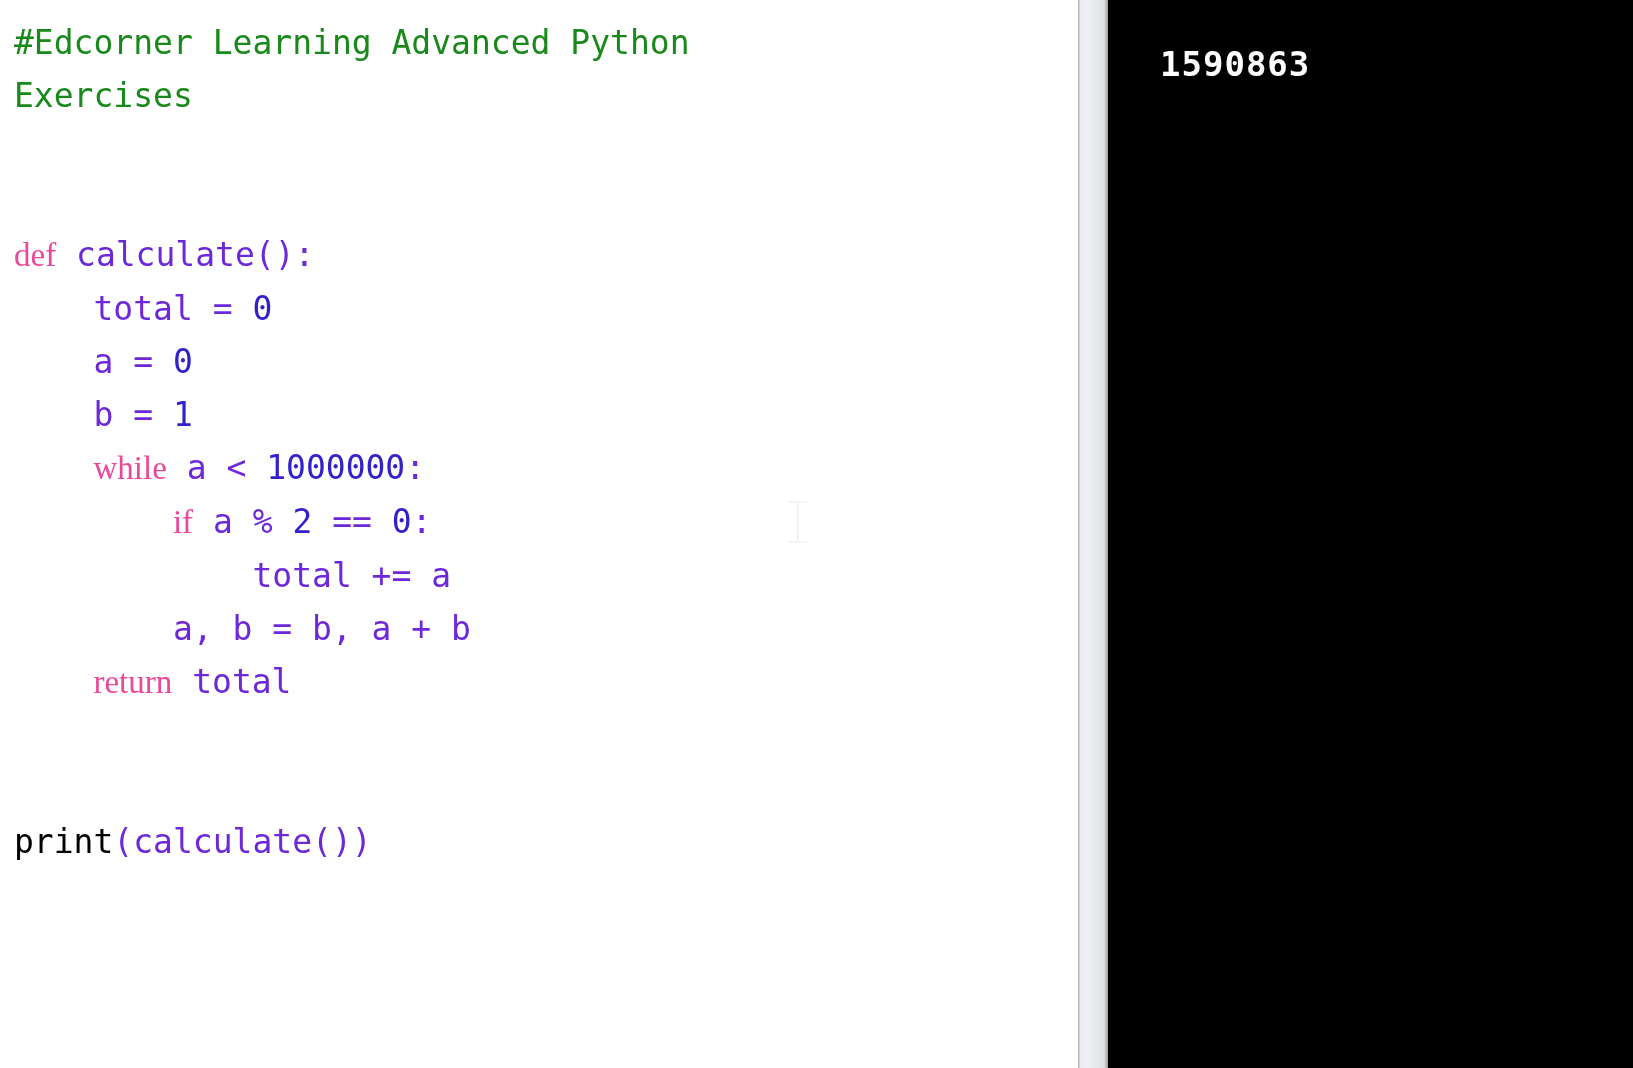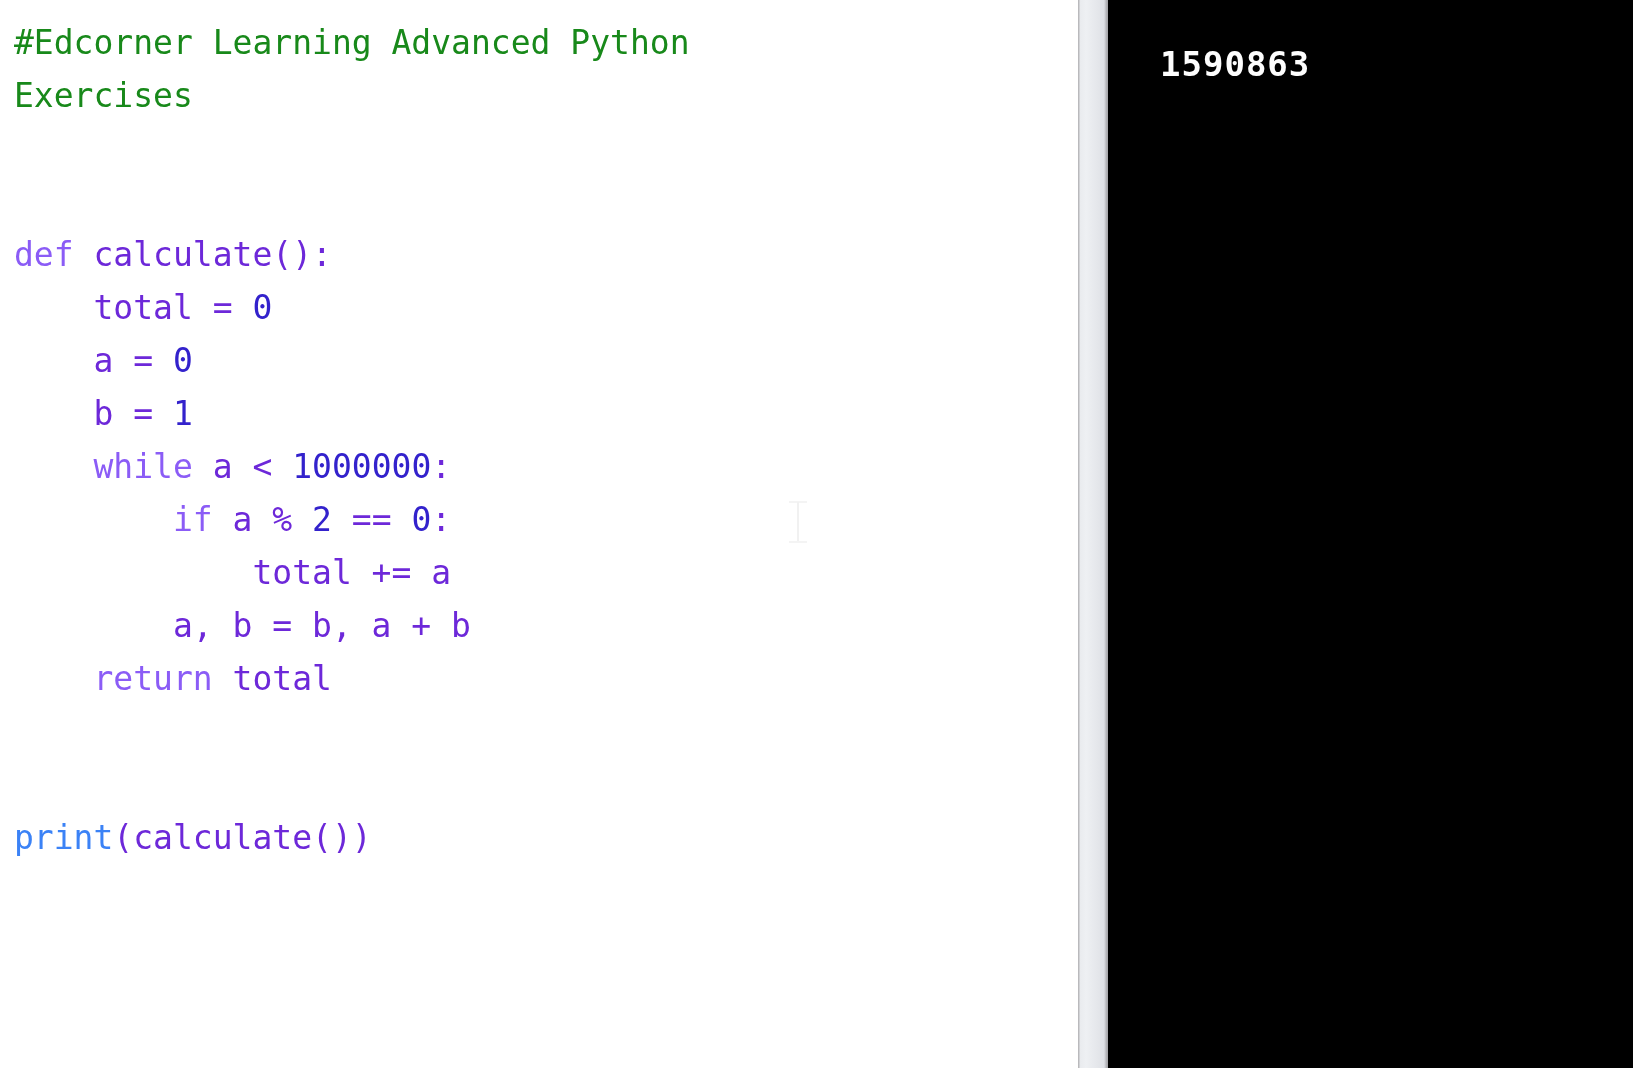--- a/index.html
+++ b/index.html
@@ -42,23 +42,23 @@
     font-size: 33px;
     line-height: 53px;
     letter-spacing: 0px;
     color: #1a1a1a;
     -webkit-font-smoothing: antialiased;
   }
 
   .line { white-space: pre; min-height: 53px; }
 
   .tok-comment  { color: #18891a; }
-  .tok-keyword  { color: #8b5cf6; }
+  .tok-keyword  { color: #ec4899; font-family: Liberation Serif, serif; }
   .tok-number   { color: #3322cc; }
-  .tok-builtin  { color: #3b82f6; }
+  .tok-builtin  { color: #000000; }
   .tok-plain    { color: #6d28d9; }
 
   
   .ibeam {
     position: absolute;
     left: 789px;
     top: 498px;
     width: 18px;
     height: 48px;
     pointer-events: none;

